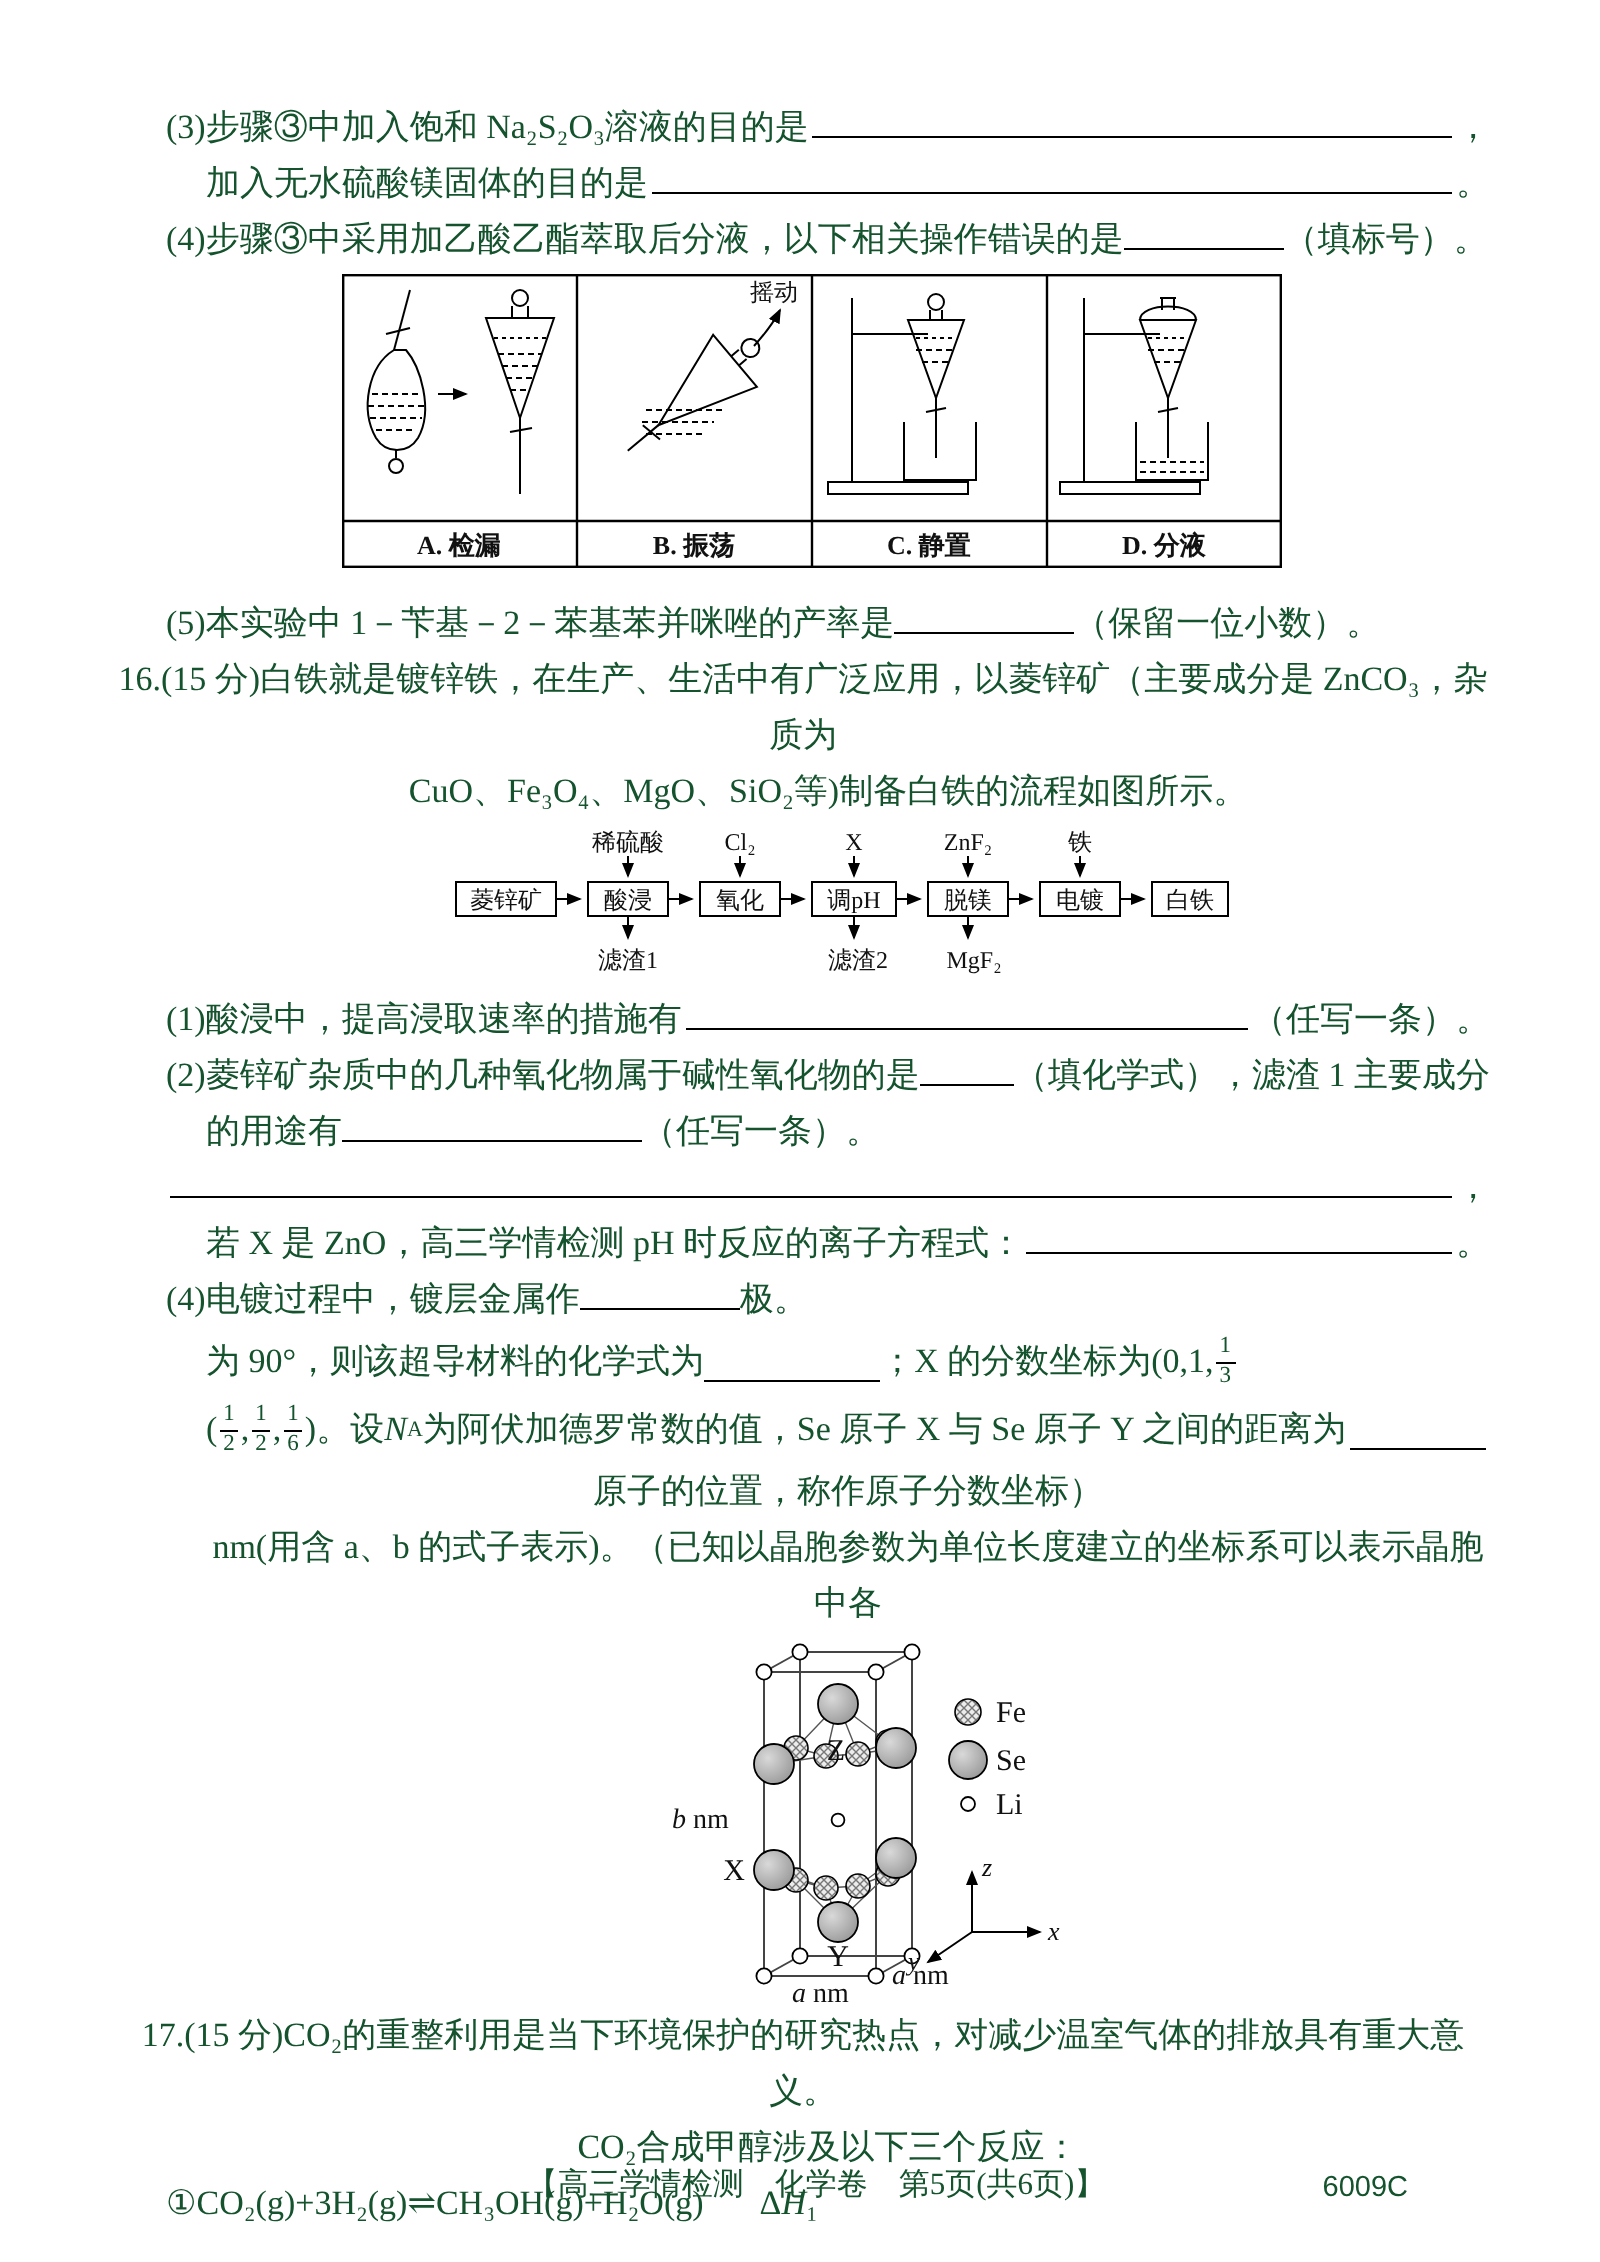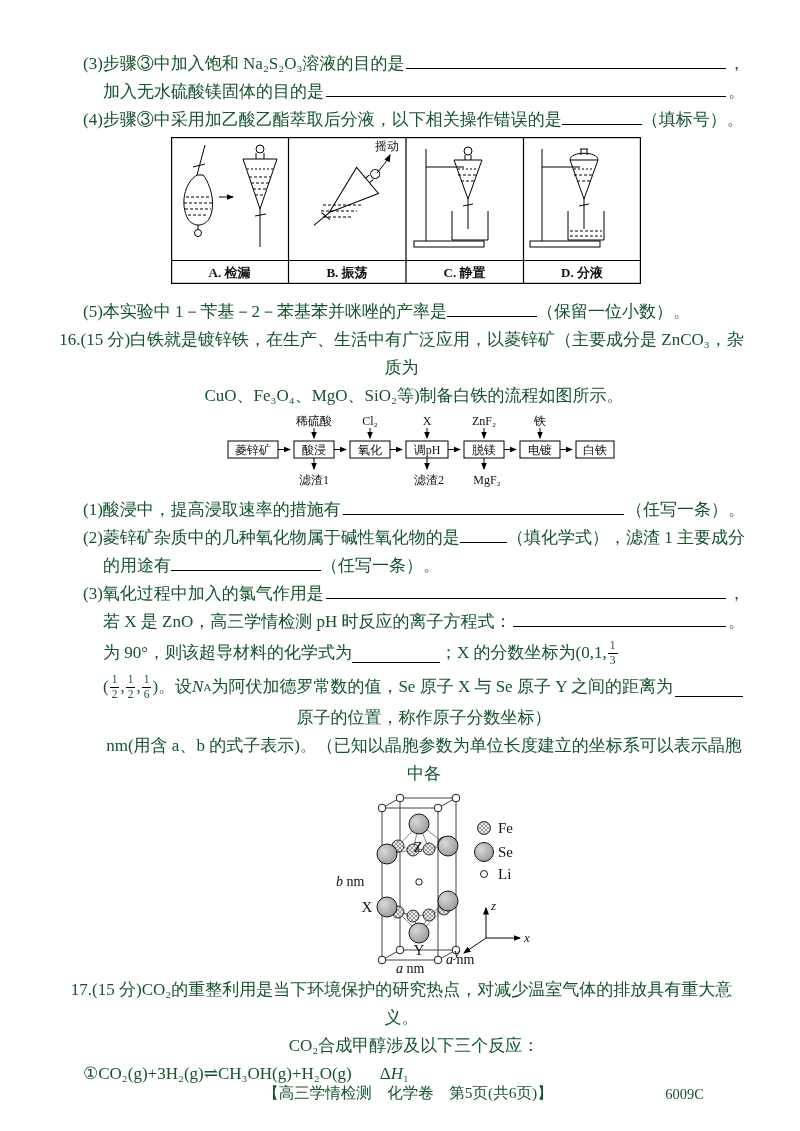--- a/index.html
+++ b/index.html
@@ -27,21 +27,21 @@
   .eq-row{display:flex; align-items:baseline; height:29px;}
   .dh{margin-left:28px;}
   .fig-table{margin:3px 0 14px 113px;}
   .fig-flow{margin:2px 0 8px 168px;}
   .fig-crystal{margin:2px 0 0 276px;}
   svg{font-family:"Liberation Serif","DejaVu Serif",serif; display:block;}
   svg text{fill:#111;}
   .footer{position:absolute; left:16px; right:0; bottom:24px; text-align:center;
           font-size:15.5px;}
   .footer-code{position:absolute; right:96px; top:1px; font-size:14.5px;
-               font-family:Liberation Serif, serif;}
+               font-family:Liberation Sans, sans-serif;}
 </style>
 </head>
 <body>
 
 <div class="page">
 
   <div class="row pl25">
     <span>(3)步骤③中加入饱和 Na₂S₂O₃溶液的目的是</span>
     <div class="bl grow"></div>
     <span>，</span>
@@ -247,28 +247,32 @@
     <span>(2)菱锌矿杂质中的几种氧化物属于碱性氧化物的是</span>
     <div class="bl w88"></div>
     <span>（填化学式），滤渣 1 主要成分</span>
   </div>
   <div class="row pl45">
     <span>的用途有</span>
     <div class="bl w150"></div>
     <span>（任写一条）。</span>
   </div>
   <div class="row pl25">
-    <span>(3)氧化过程中加入的氯气作用是</span>
     <div class="bl grow"></div>
     <span>，</span>
   </div>
   <div class="row pl45">
     <span>若 X 是 ZnO，高三学情检测 pH 时反应的离子方程式：</span>
     <div class="bl grow"></div>
     <span>。</span>
+  </div>
+  <div class="row pl25">
+    <span>(4)电镀过程中，镀层金属作</span>
+    <div class="bl w80"></div>
+    <span>极。</span>
   </div>
   <div class="frac-row pl45">
     <span>为 90°，则该超导材料的化学式为</span>
     <div class="bl w88"></div>
     <span>；X 的分数坐标为(0,1,</span>
     <span class="frac">
       <span class="n">1</span>
       <span class="d">3</span>
     </span>
   </div>

